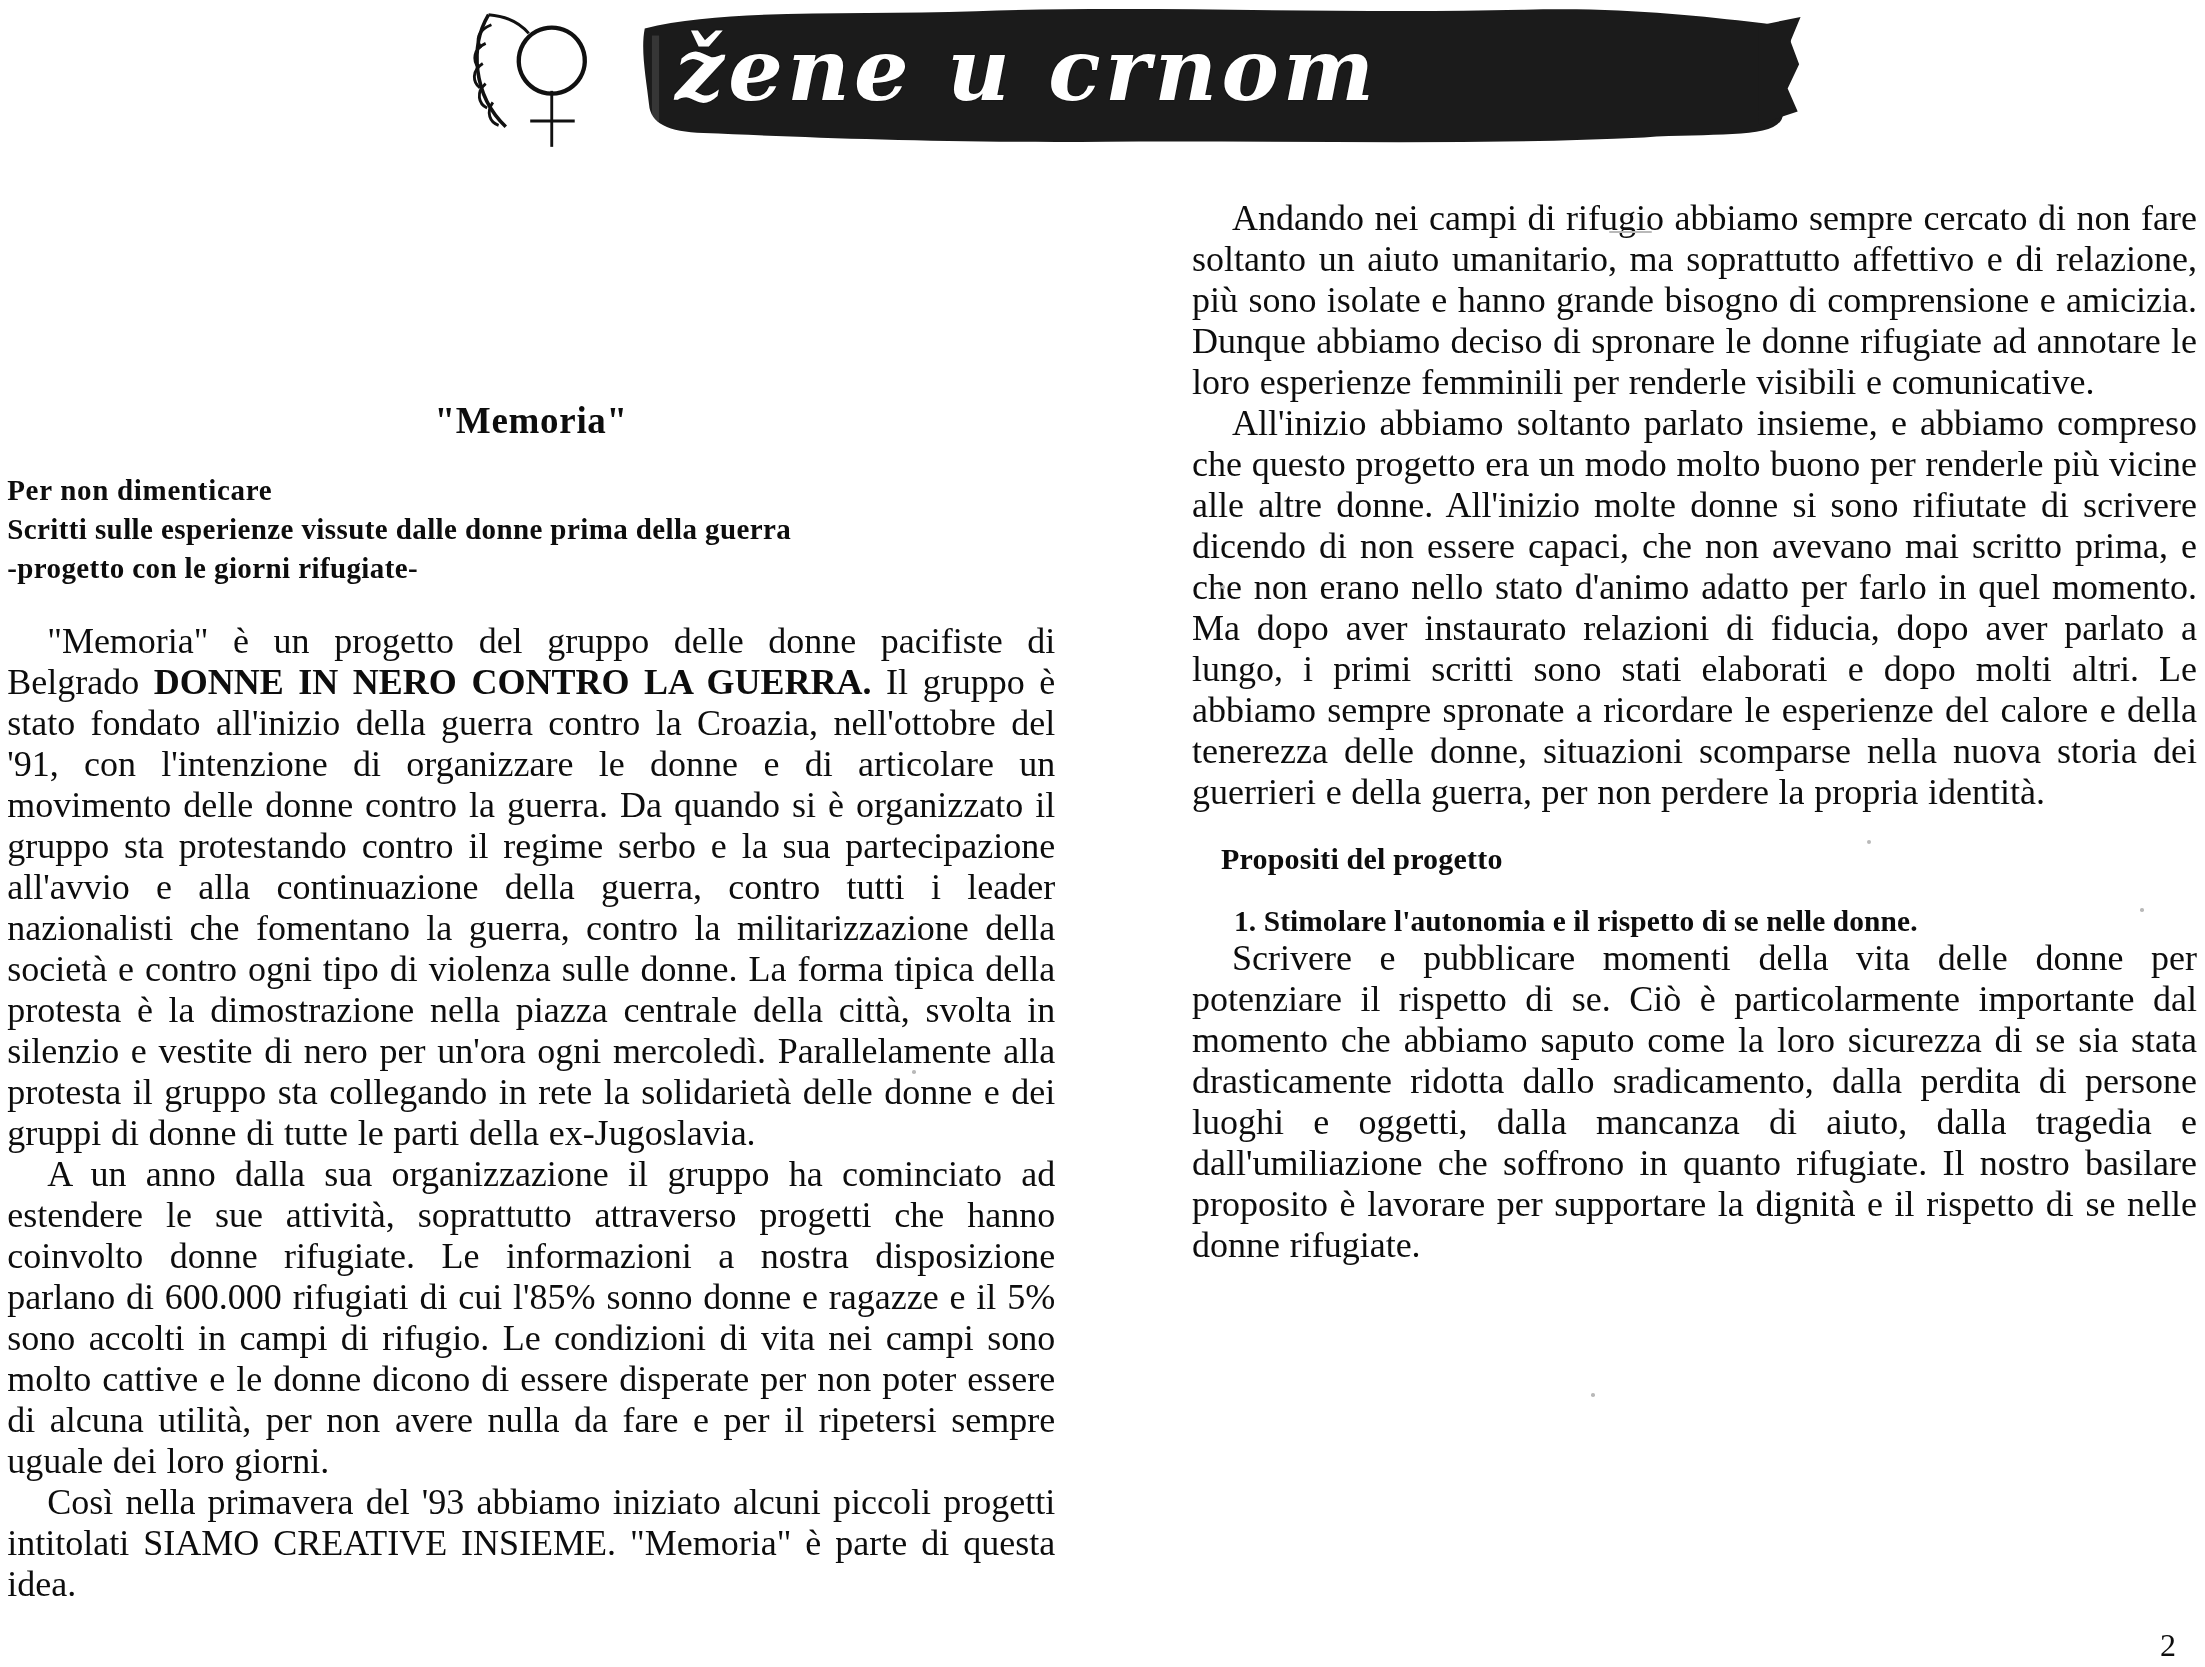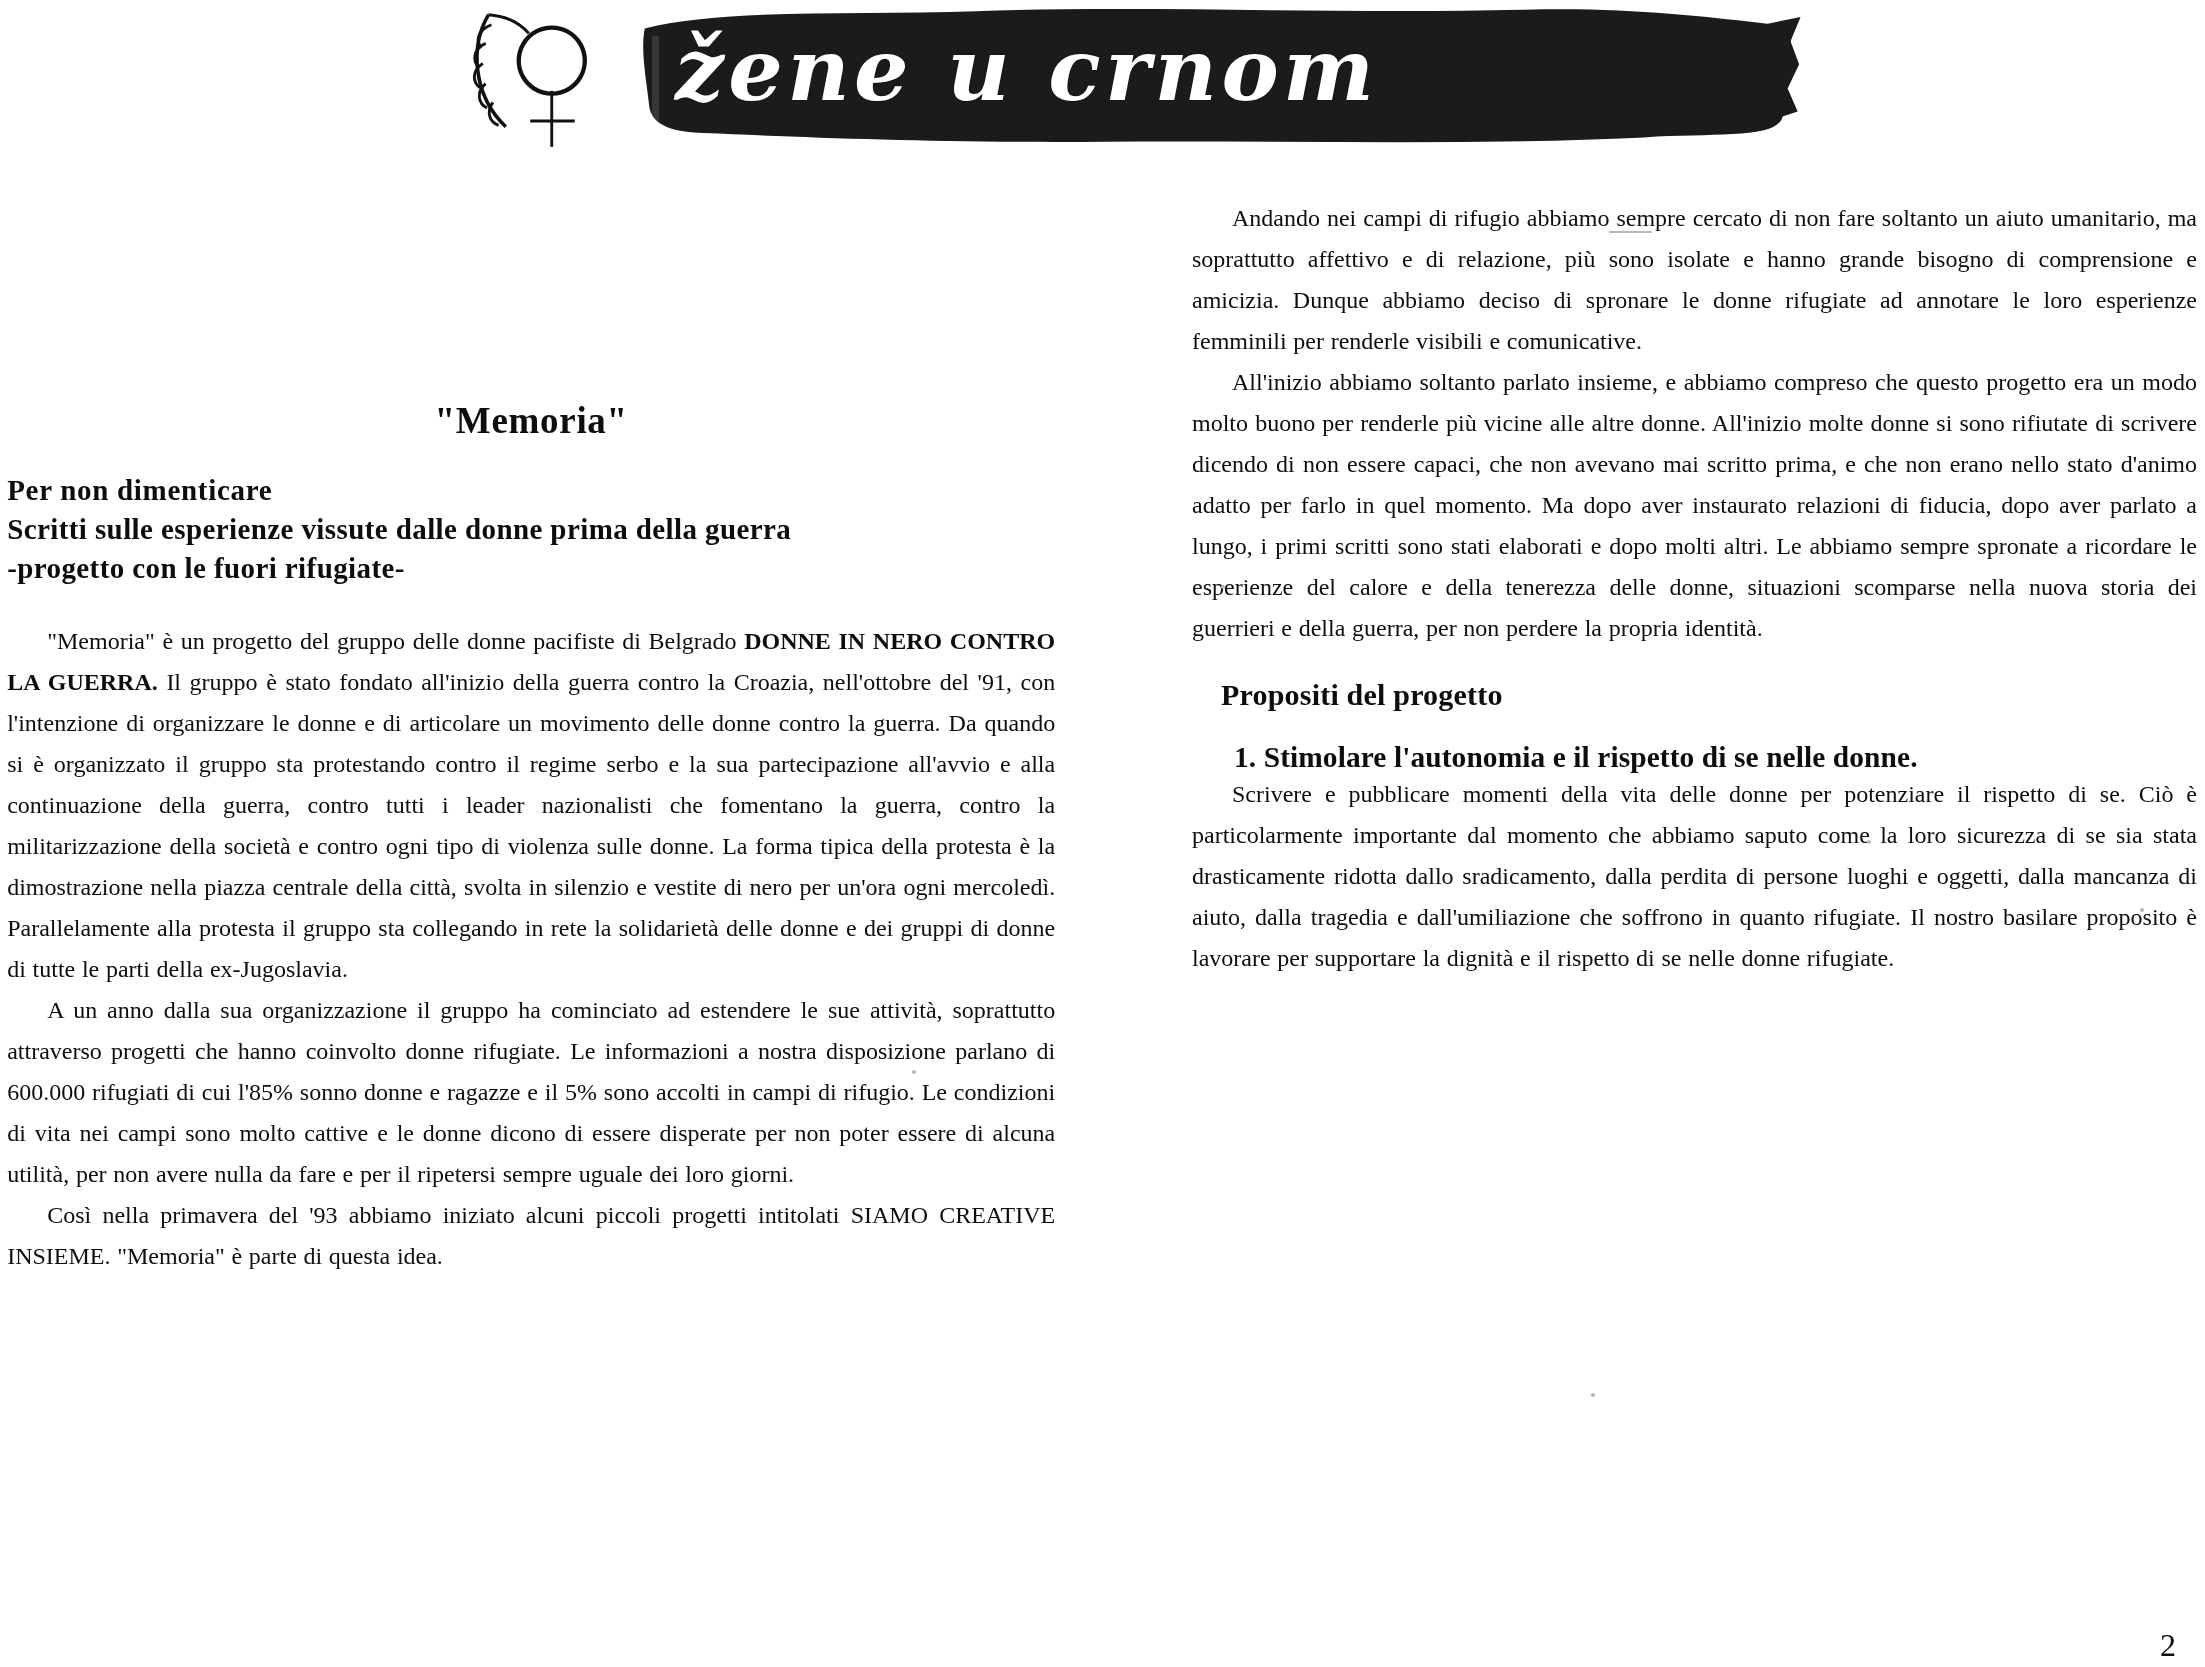--- a/index.html
+++ b/index.html
@@ -90,21 +90,21 @@
     font-weight: bold;
     font-size: 29px;
     line-height: 39px;
     margin: 29px 0 0 0;
   }
   .subtitle .l1 { letter-spacing: 0.7px; }
   .subtitle .l2 { letter-spacing: 0.4px; }
   .subtitle .l3 { letter-spacing: 0.4px; }
 
   p.body {
-    font-size: 24px;
+    font-size: 36px;
     line-height: 41px;
     text-align: justify;
     margin: 0;
     text-indent: 40px;
     word-spacing: 0.7px;
   }
   p.body.first {
     margin-top: 33px;
   }
   p.body b {
@@ -173,21 +173,21 @@
 
 <div class="page">
 
   <div class="col col-left">
 
     <div class="title">"Memoria"</div>
 
     <div class="subtitle">
       <div class="l1">Per non dimenticare</div>
       <div class="l2">Scritti sulle esperienze vissute dalle donne prima della guerra</div>
-      <div class="l3">-progetto con le fuori rifugiate-</div>
+      <div class="l3">-progetto con le giorni rifugiate-</div>
     </div>
 
     <p class="body first"><span>"Memoria" è un progetto del gruppo delle donne pacifiste di Belgrado </span><b>DONNE IN NERO CONTRO LA GUERRA.</b><span> Il gruppo è stato fondato all'inizio della guerra contro la Croazia, nell'ottobre del '91, con l'intenzione di organizzare le donne e di articolare un movimento delle donne contro la guerra. Da quando si è organizzato il gruppo sta protestando contro il regime serbo e la sua partecipazione all'avvio e alla continuazione della guerra, contro tutti i leader nazionalisti che fomentano la guerra, contro la militarizzazione della società e contro ogni tipo di violenza sulle donne. La forma tipica della protesta è la dimostrazione nella piazza centrale della città, svolta in silenzio e vestite di nero per un'ora ogni mercoledì. Parallelamente alla protesta il gruppo sta collegando in rete la solidarietà delle donne e dei gruppi di donne di tutte le parti della ex-Jugoslavia.</span></p>
 
     <p class="body">A un anno dalla sua organizzazione il gruppo ha cominciato ad estendere le sue attività, soprattutto attraverso progetti che hanno coinvolto donne rifugiate. Le informazioni a nostra disposizione parlano di 600.000 rifugiati di cui l'85% sonno donne e ragazze e il 5% sono accolti in campi di rifugio. Le condizioni di vita nei campi sono molto cattive e le donne dicono di essere disperate per non poter essere di alcuna utilità, per non avere nulla da fare e per il ripetersi sempre uguale dei loro giorni.</p>
 
     <p class="body">Così nella primavera del '93 abbiamo iniziato alcuni piccoli progetti intitolati SIAMO CREATIVE INSIEME. "Memoria" è parte di questa idea.</p>
   </div>
 
   <div class="col col-right">

